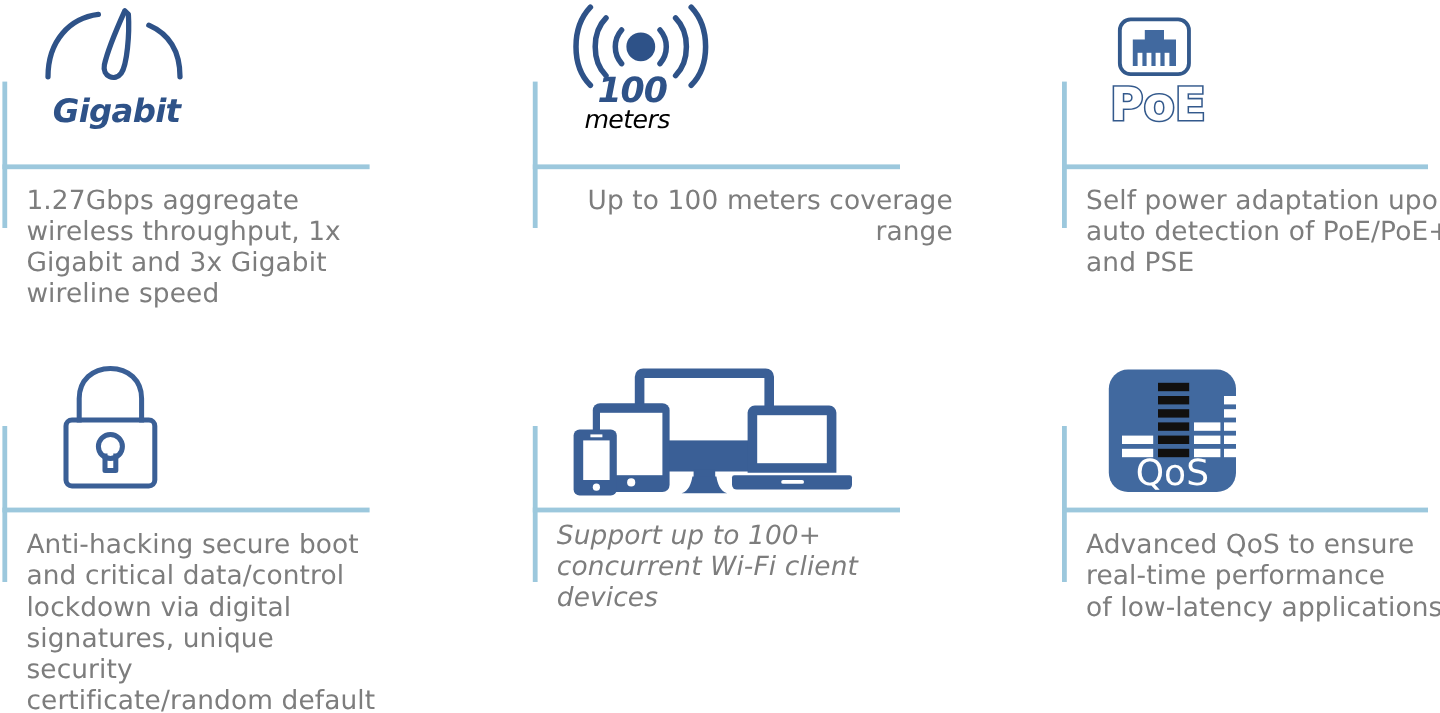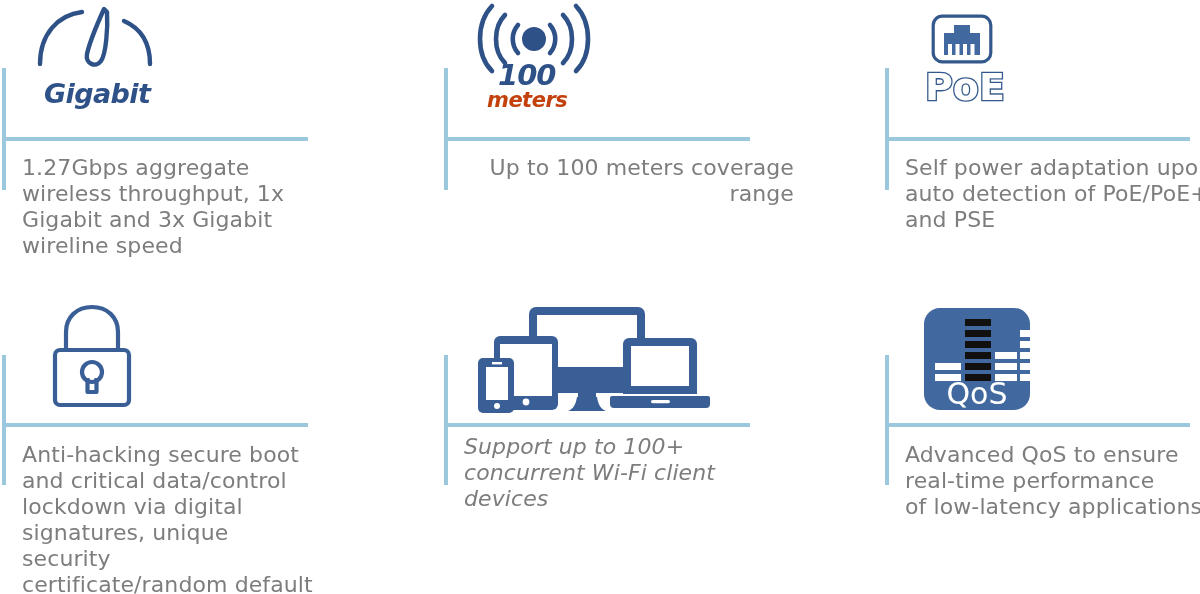--- a/index.html
+++ b/index.html
@@ -70,22 +70,22 @@
     position: absolute;
     color: #2e5288;
     font-weight: bold;
     font-style: italic;
     font-size: 29px;
     letter-spacing: -1px;
     font-family: "DejaVu Sans", sans-serif;
   }
   .m100-label {
     position: absolute;
-    color: #c2410c;
-    font-weight: bold;
+    color: #000000;
+    font-weight: normal;
     font-style: italic;
     font-size: 21px;
     letter-spacing: -0.5px;
     font-family: "DejaVu Sans", sans-serif;
   }
   
   .poe-word {
     position: absolute;
     font-family: "DejaVu Sans", sans-serif;
     font-weight: bold;

